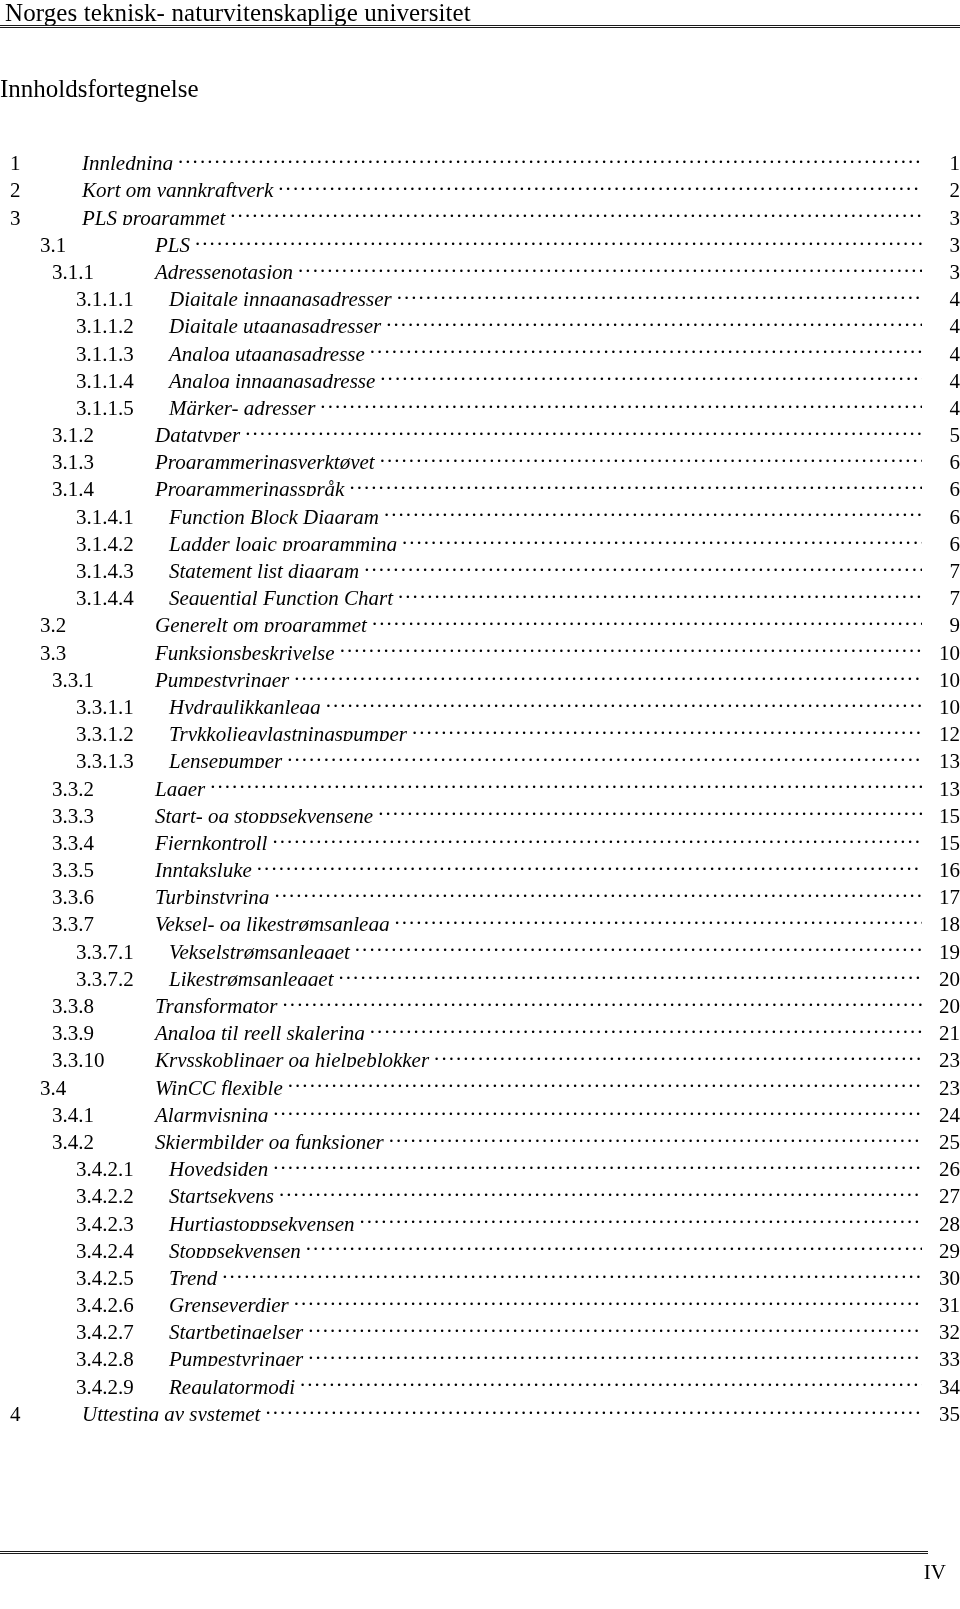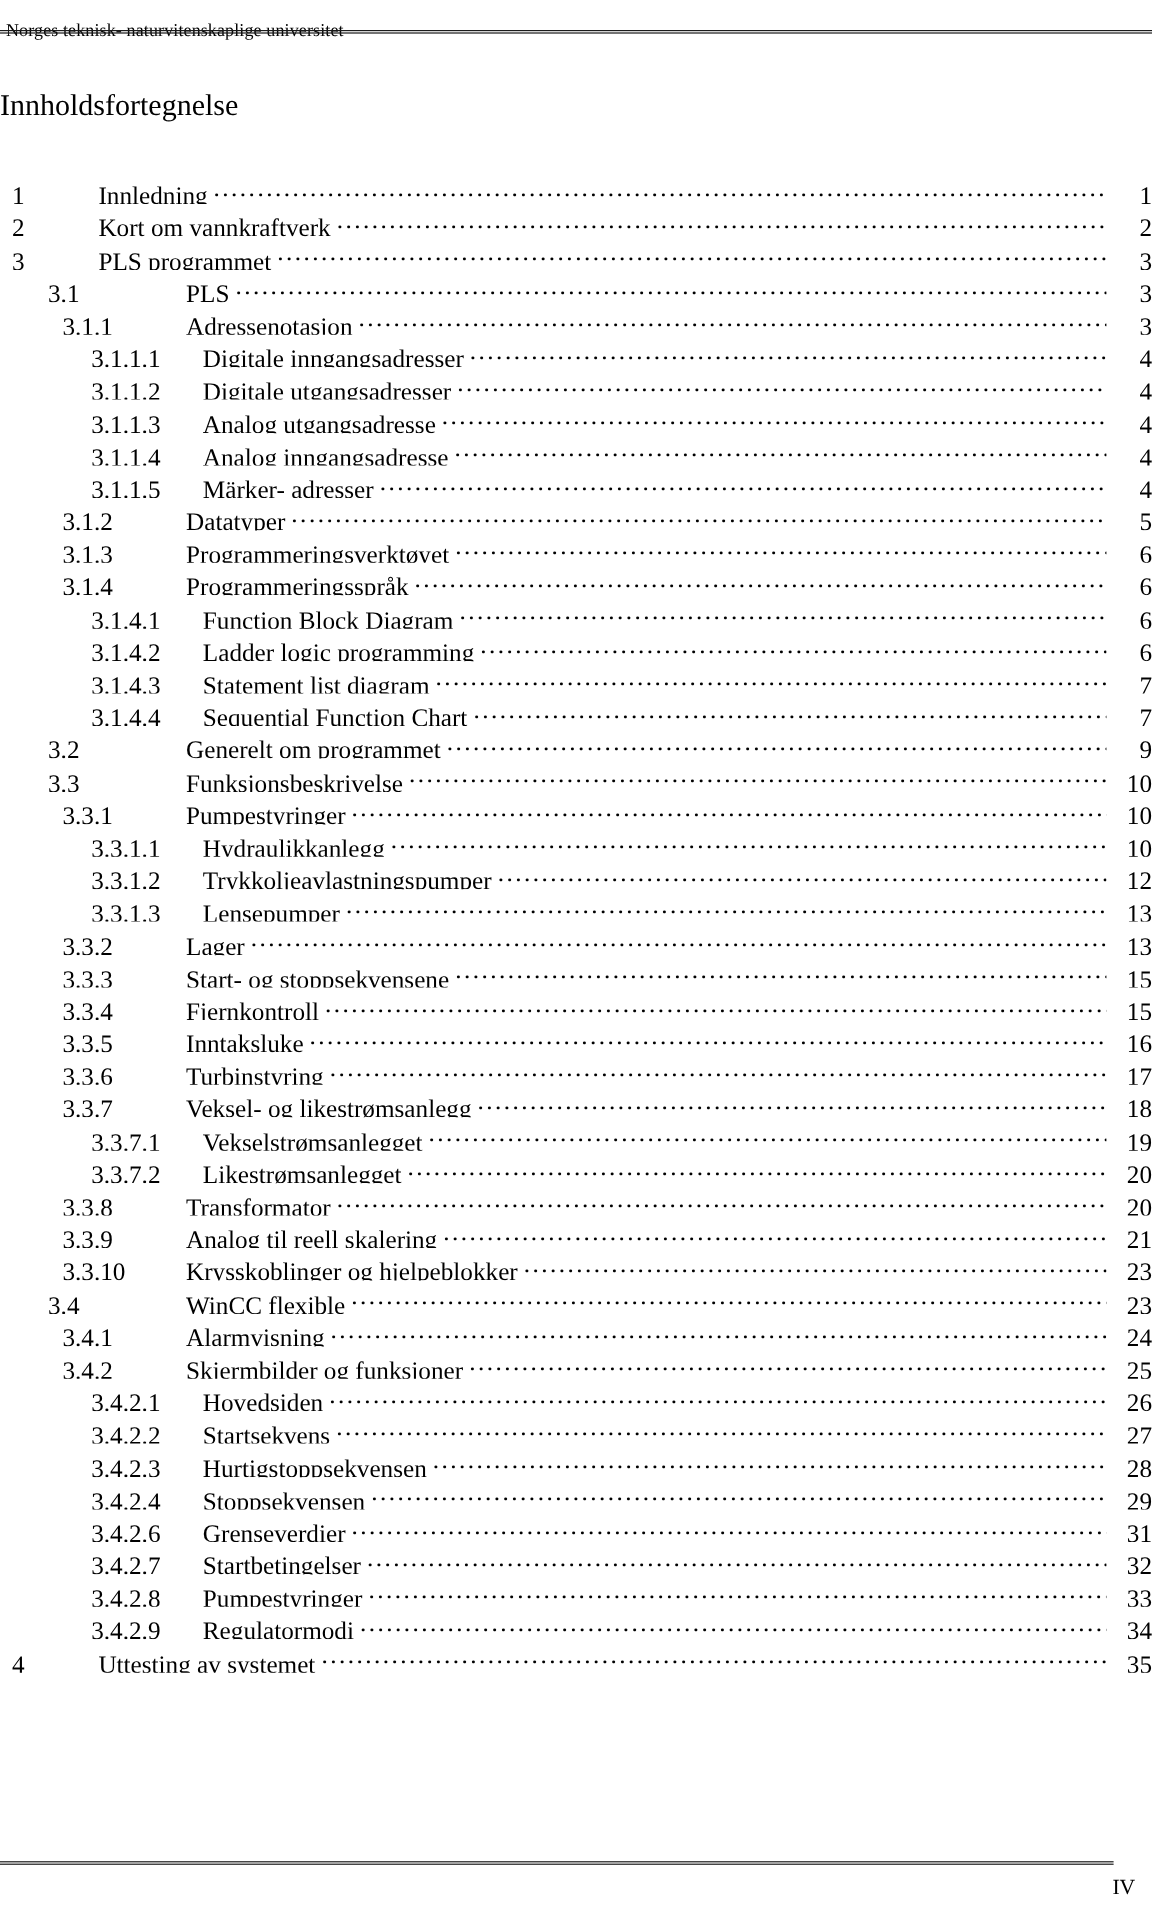--- a/index.html
+++ b/index.html
@@ -20,22 +20,22 @@
   .page-header {
     position: absolute;
     top: 0;
     left: 0;
     width: 960px;
     height: 30px;
   }
   .header-text {
     position: absolute;
     left: 5px;
-    top: 14px;
-    font-size: 15px;
+    top: 1px;
+    font-size: 25px;
     line-height: 24px;
     letter-spacing: 0.1px;
     white-space: nowrap;
   }
   .header-rule {
     position: absolute;
     left: 0;
     top: 25px;
     width: 960px;
     height: 3px;
@@ -71,20 +71,21 @@
     white-space: nowrap;
     overflow: hidden;
   }
   .toc-num {
     flex: 0 0 auto;
     text-align: left;
   }
   .toc-title {
     flex: 0 0 auto;
     padding-right: 5px;
+    font-style: italic;
   }
   .toc-leader {
     flex: 1 1 auto;
     overflow: hidden;
     position: relative;
     height: 27.2px;
   }
   .toc-leader::after {
     content: ". . . . . . . . . . . . . . . . . . . . . . . . . . . . . . . . . . . . . . . . . . . . . . . . . . . . . . . . . . . . . . . . . . . . . . . . . . . . . . . . . . . . . . . . . . . . . . . . . . . . . . . . . . . . . . . . . . . . . . . . . . . . . . . . . . . . . . . . . . . . . . . . . . . . . . . . . . . . . . . . . . . . . . . . . . . . . . . . . . . . . . . . . .";
     position: absolute;
@@ -123,21 +124,21 @@
     width: 928px;
     height: 3px;
     border-top: 1px solid #1a1a1a;
     border-bottom: 1px solid #1a1a1a;
     box-sizing: border-box;
   }
   .footer-pagenum {
     position: absolute;
     right: 14px;
     top: 28px;
-    font-size: 18px;
+    font-size: 21px;
     line-height: 27px;
   }
 </style>
 </head>
 <body>
 
 <div class="page-header">
   <div class="header-text">Norges teknisk- naturvitenskaplige universitet</div>
   <div class="header-rule"></div>
 </div>
@@ -385,20 +386,26 @@
       <span class="toc-leader"></span>
       <span class="toc-page">28</span>
     </div>
     <div class="toc-entry lvl4">
       <span class="toc-num">3.4.2.4</span>
       <span class="toc-title">Stoppsekvensen</span>
       <span class="toc-leader"></span>
       <span class="toc-page">29</span>
     </div>
     <div class="toc-entry lvl4">
+      <span class="toc-num">3.4.2.5</span>
+      <span class="toc-title">Trend</span>
+      <span class="toc-leader"></span>
+      <span class="toc-page">30</span>
+    </div>
+    <div class="toc-entry lvl4">
       <span class="toc-num">3.4.2.6</span>
       <span class="toc-title">Grenseverdier</span>
       <span class="toc-leader"></span>
       <span class="toc-page">31</span>
     </div>
     <div class="toc-entry lvl4">
       <span class="toc-num">3.4.2.7</span>
       <span class="toc-title">Startbetingelser</span>
       <span class="toc-leader"></span>
       <span class="toc-page">32</span>

